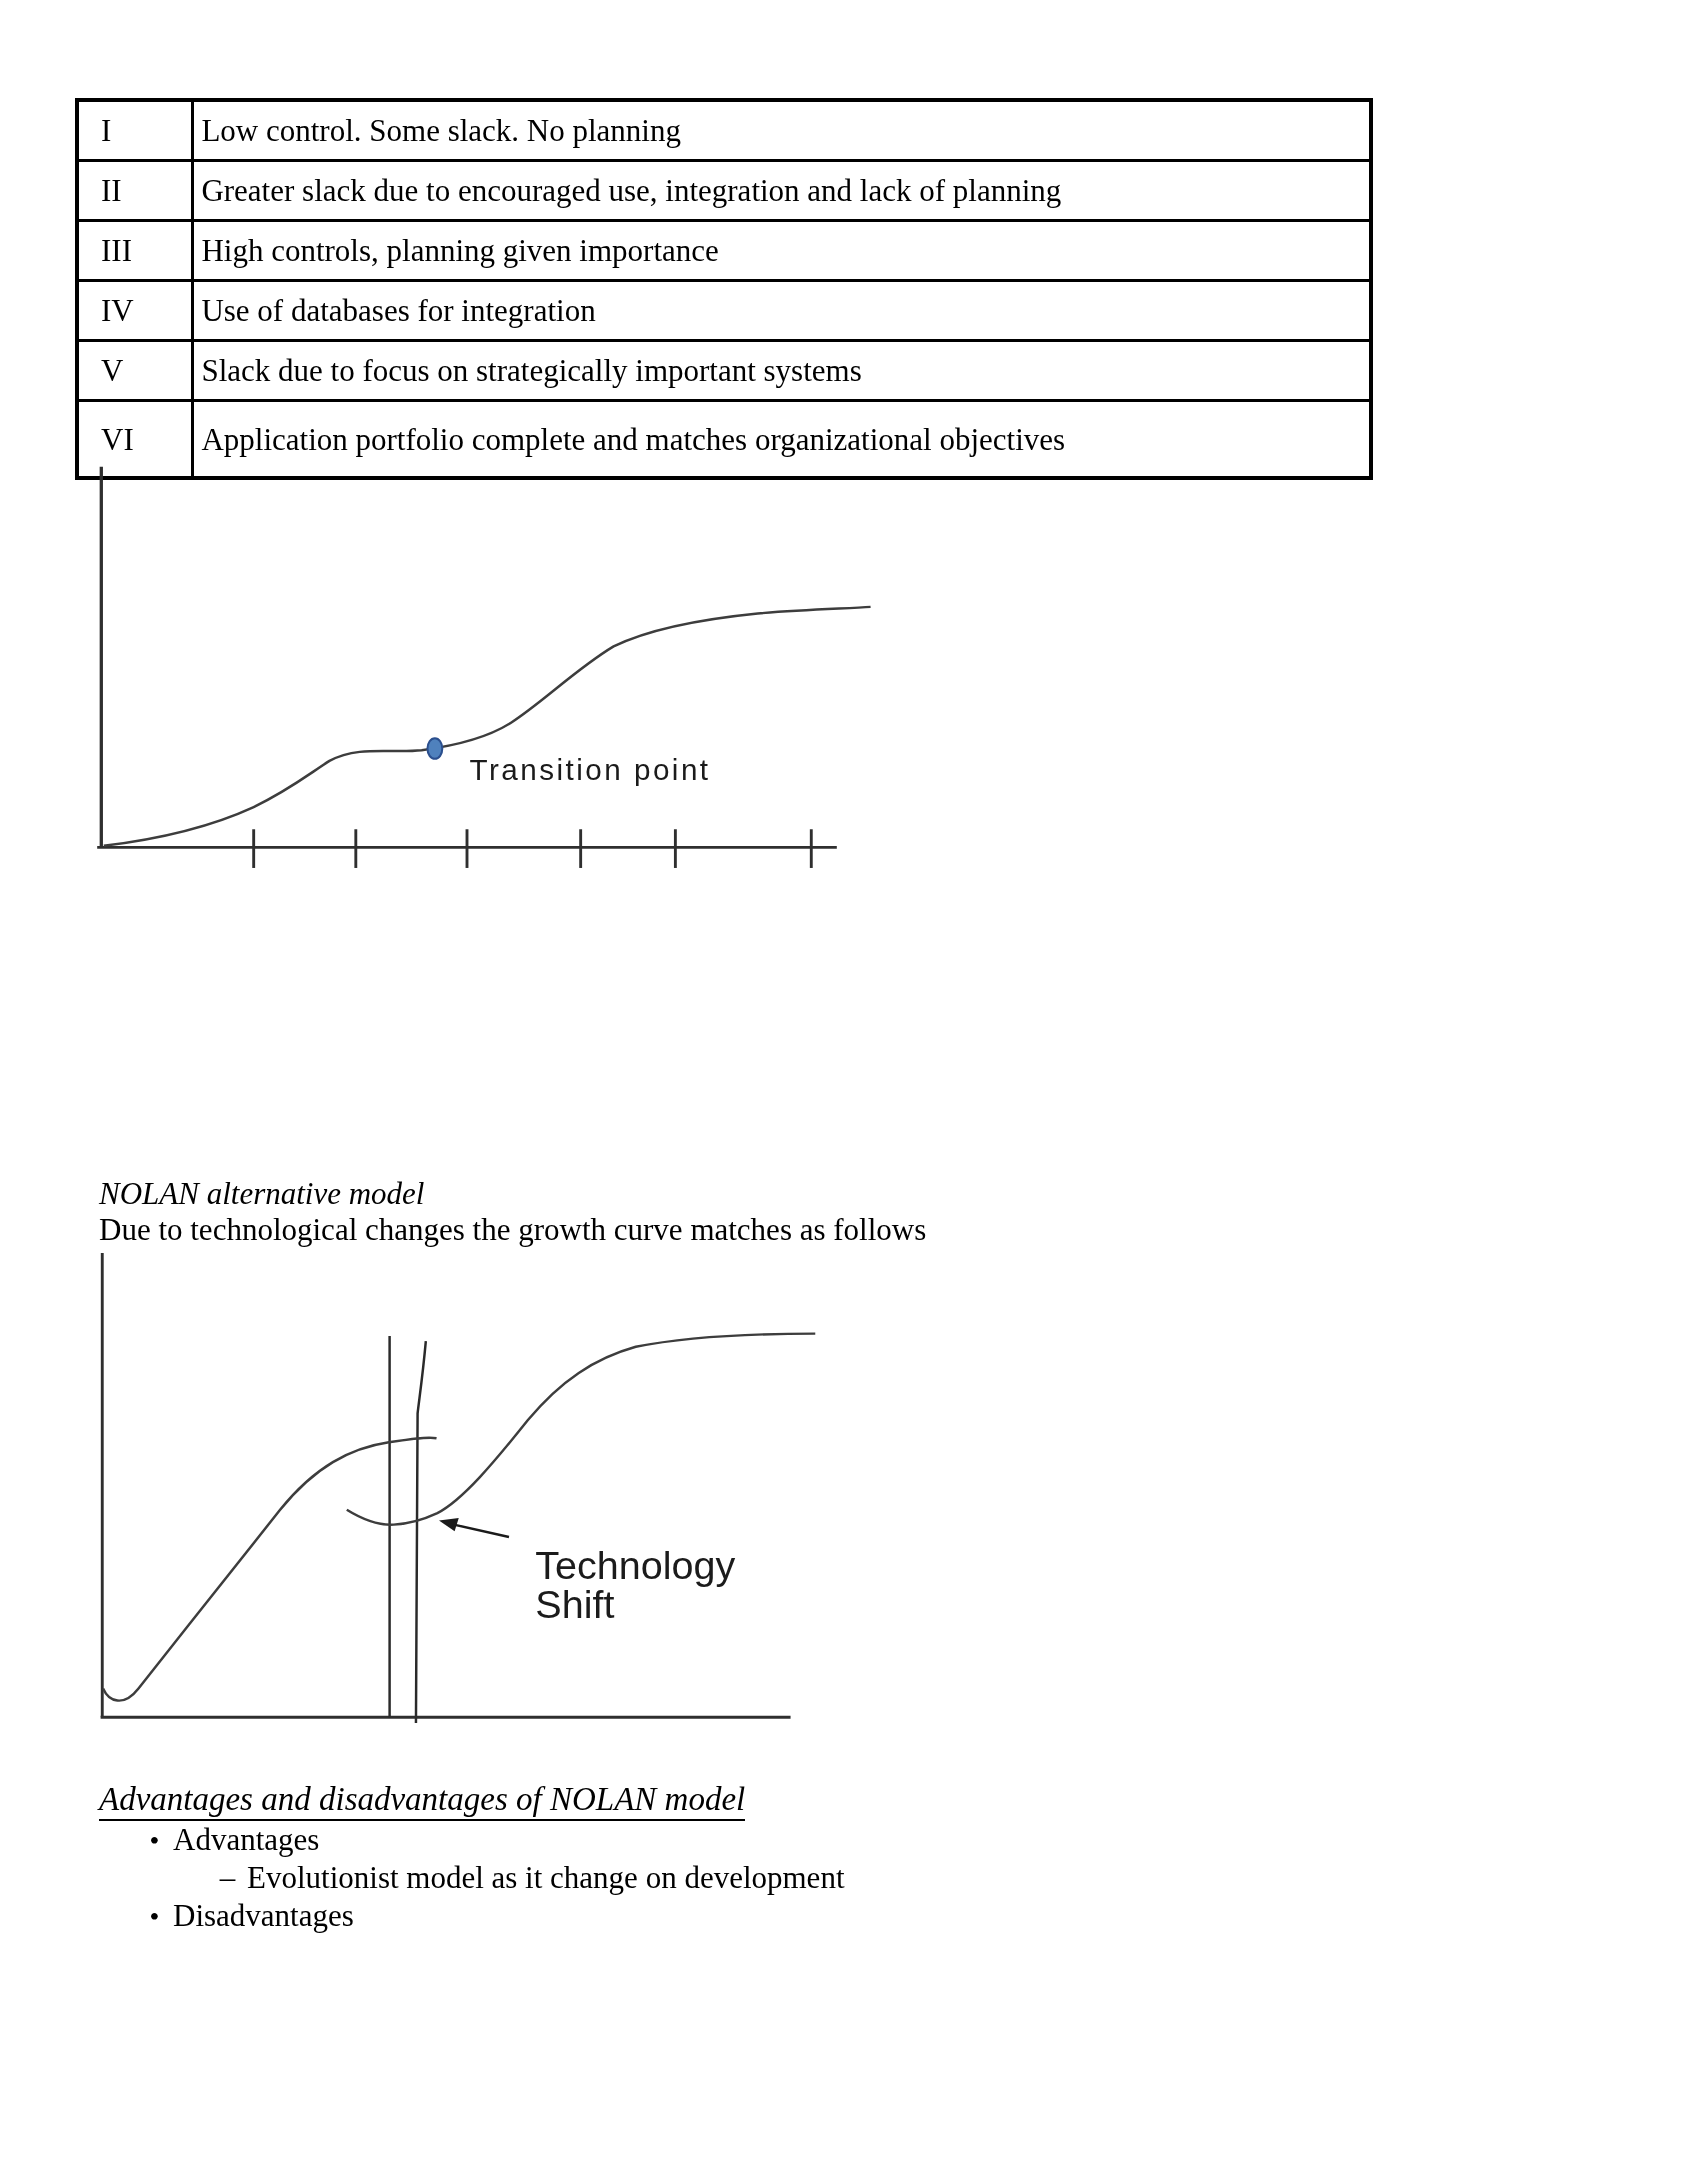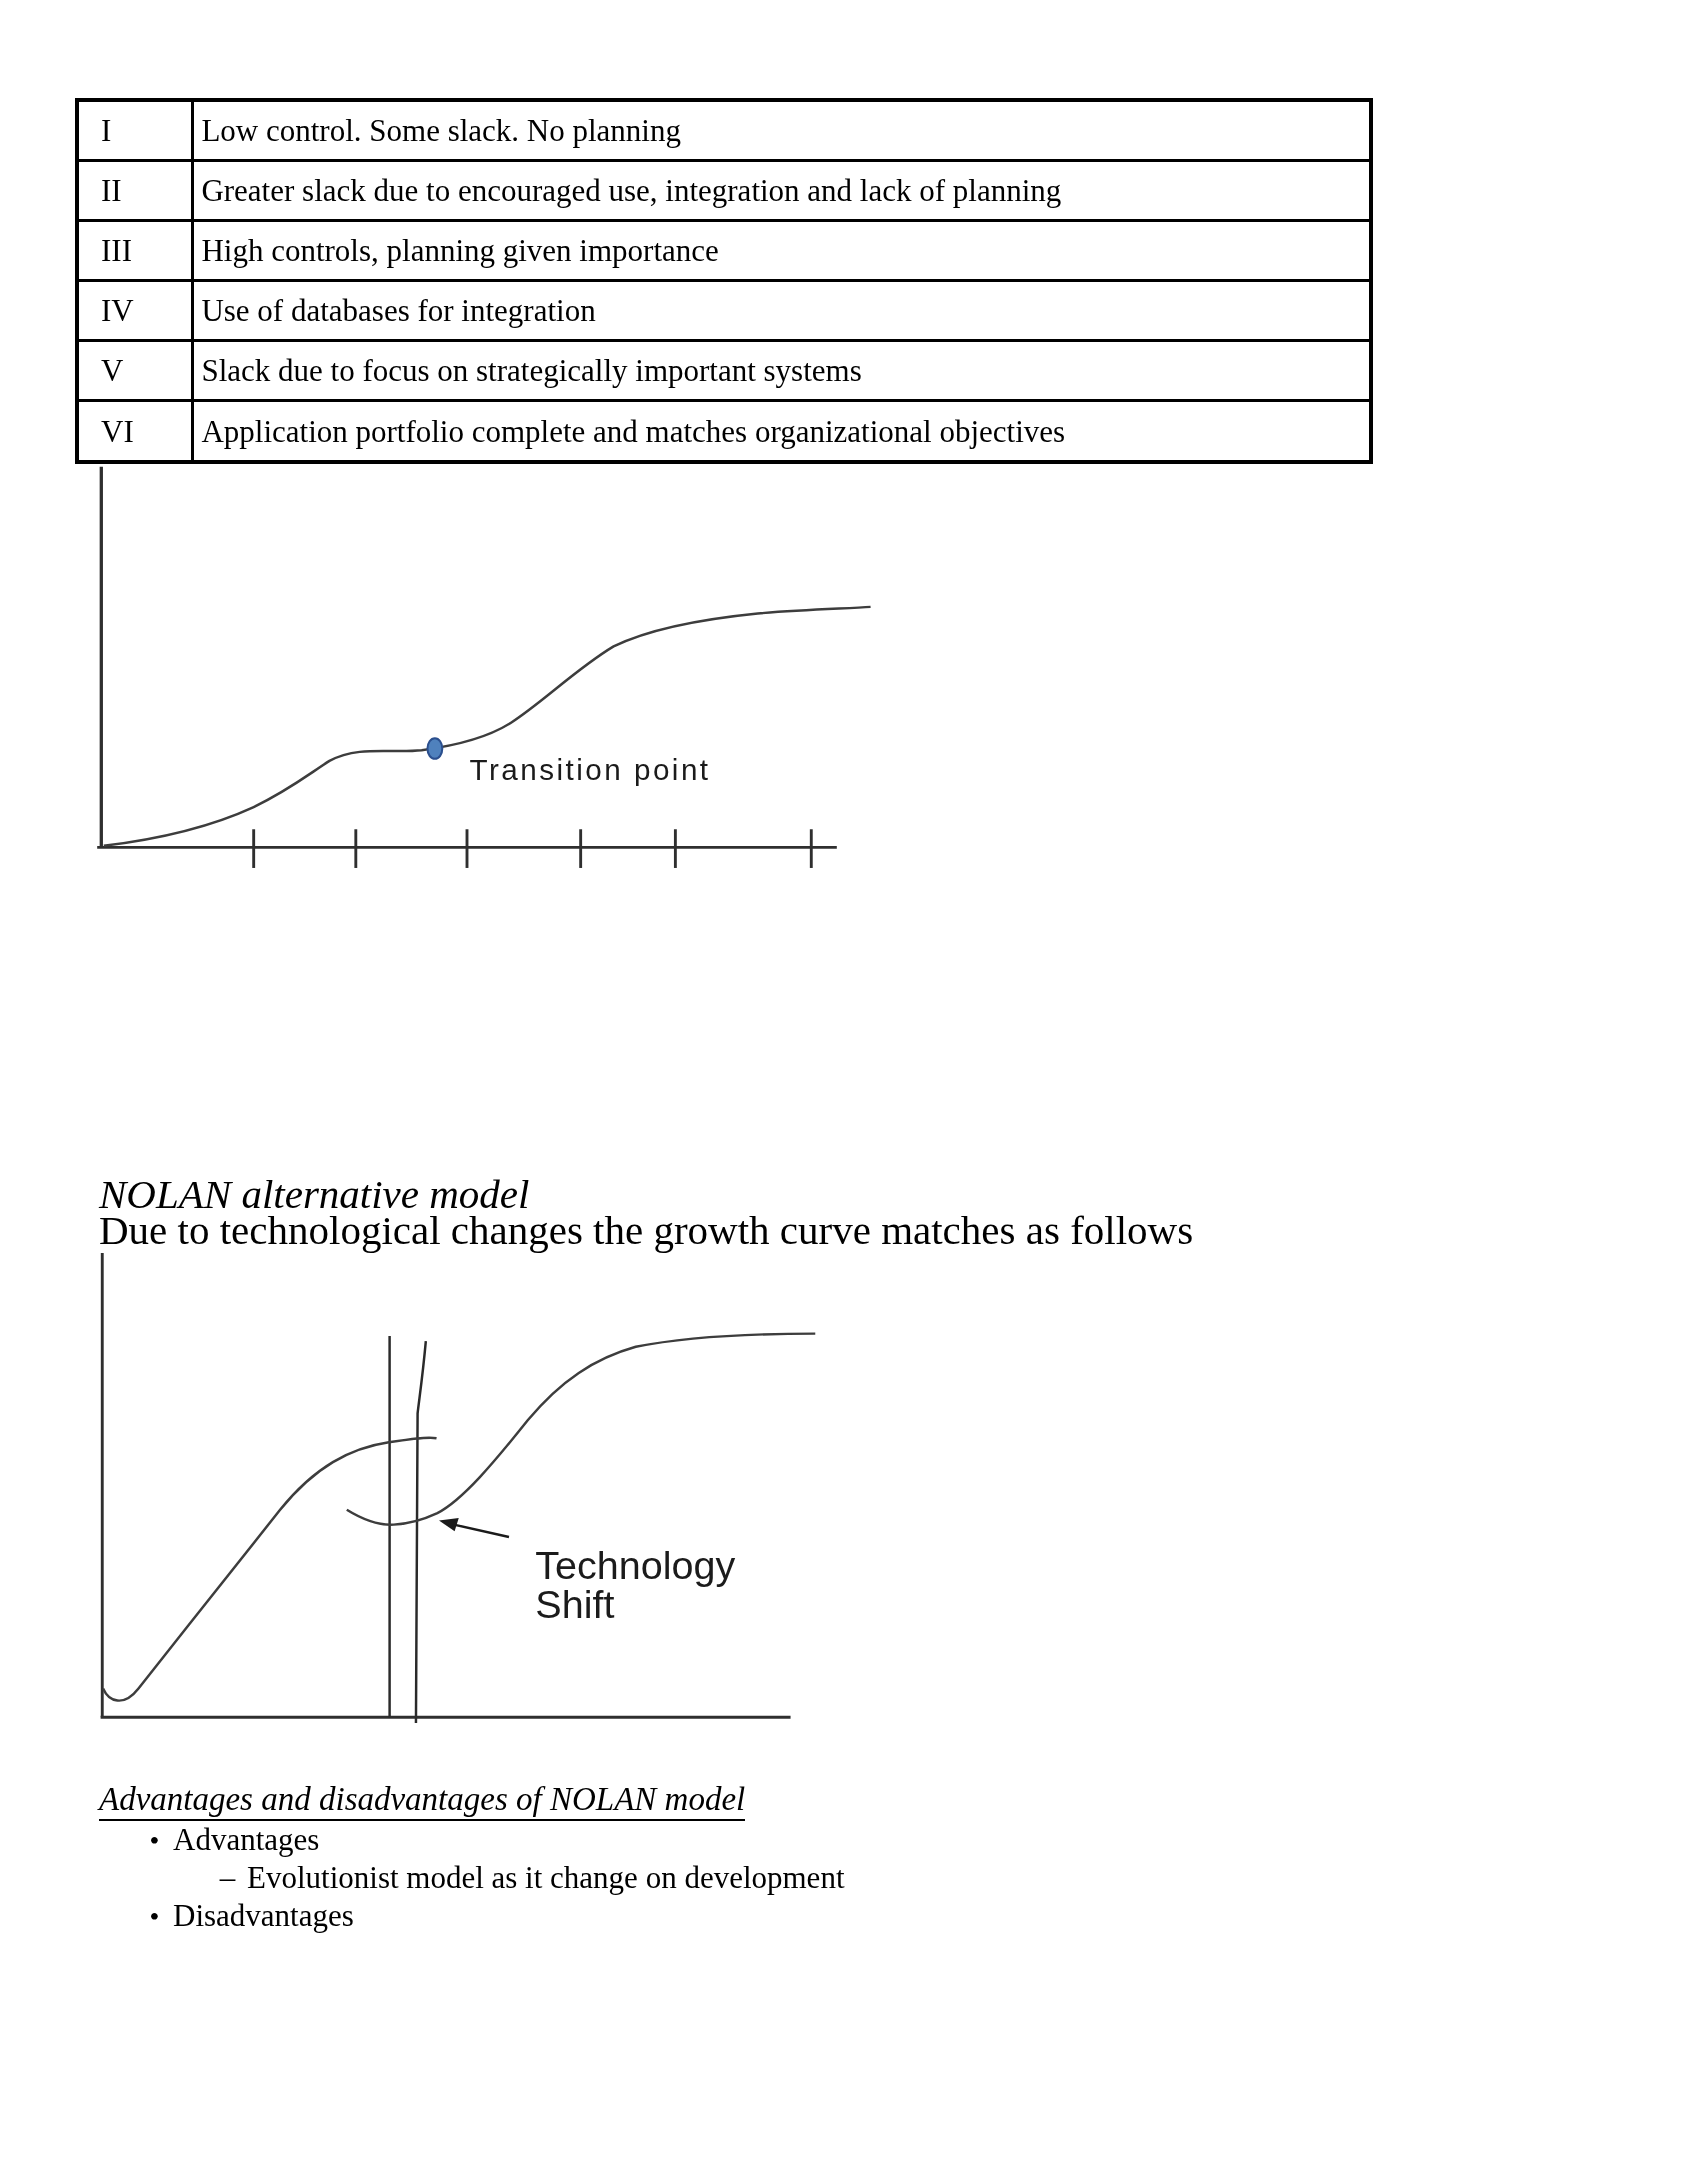--- a/index.html
+++ b/index.html
@@ -14,33 +14,33 @@
 
   
   .doc-table{
     position:absolute;left:75px;top:98px;width:1298px;
     border:4.1px solid #000;
     box-sizing:border-box;
     display:flex;flex-direction:column;
     background:#fff;
   }
   .trow{display:flex;height:57px;border-bottom:3.3px solid #000;}
-  .trow:last-child{border-bottom:none;height:58px;}
+  .trow:last-child{border-bottom:none;height:74px;}
   .tcell{display:flex;align-items:center;font-size:31px;line-height:1;box-sizing:border-box;}
   .tcell.stage{width:115px;border-right:3.3px solid #000;padding-left:22px;}
   .tcell.desc{flex:1;padding-left:7.4px;padding-right:1px;font-family:Liberation Serif, serif;}
 
   
   .fig{position:absolute;left:0;}
   svg{display:block;}
 
   
   .nolan-block{
     position:absolute;left:99px;top:1176px;
-    font-size:41px;line-height:36px;white-space:nowrap;
+    font-size:31px;line-height:36px;white-space:nowrap;
   }
   .nolan-block .it{font-style:italic;}
 
   .adv-heading{
     position:absolute;left:99px;top:1780px;
     font-size:33px;line-height:38px;font-style:italic;white-space:nowrap;font-family:Liberation Serif, serif;
   }
   .adv-heading span{
     display:inline-block;border-bottom:2.5px solid #000;padding-bottom:0.8px;
   }

